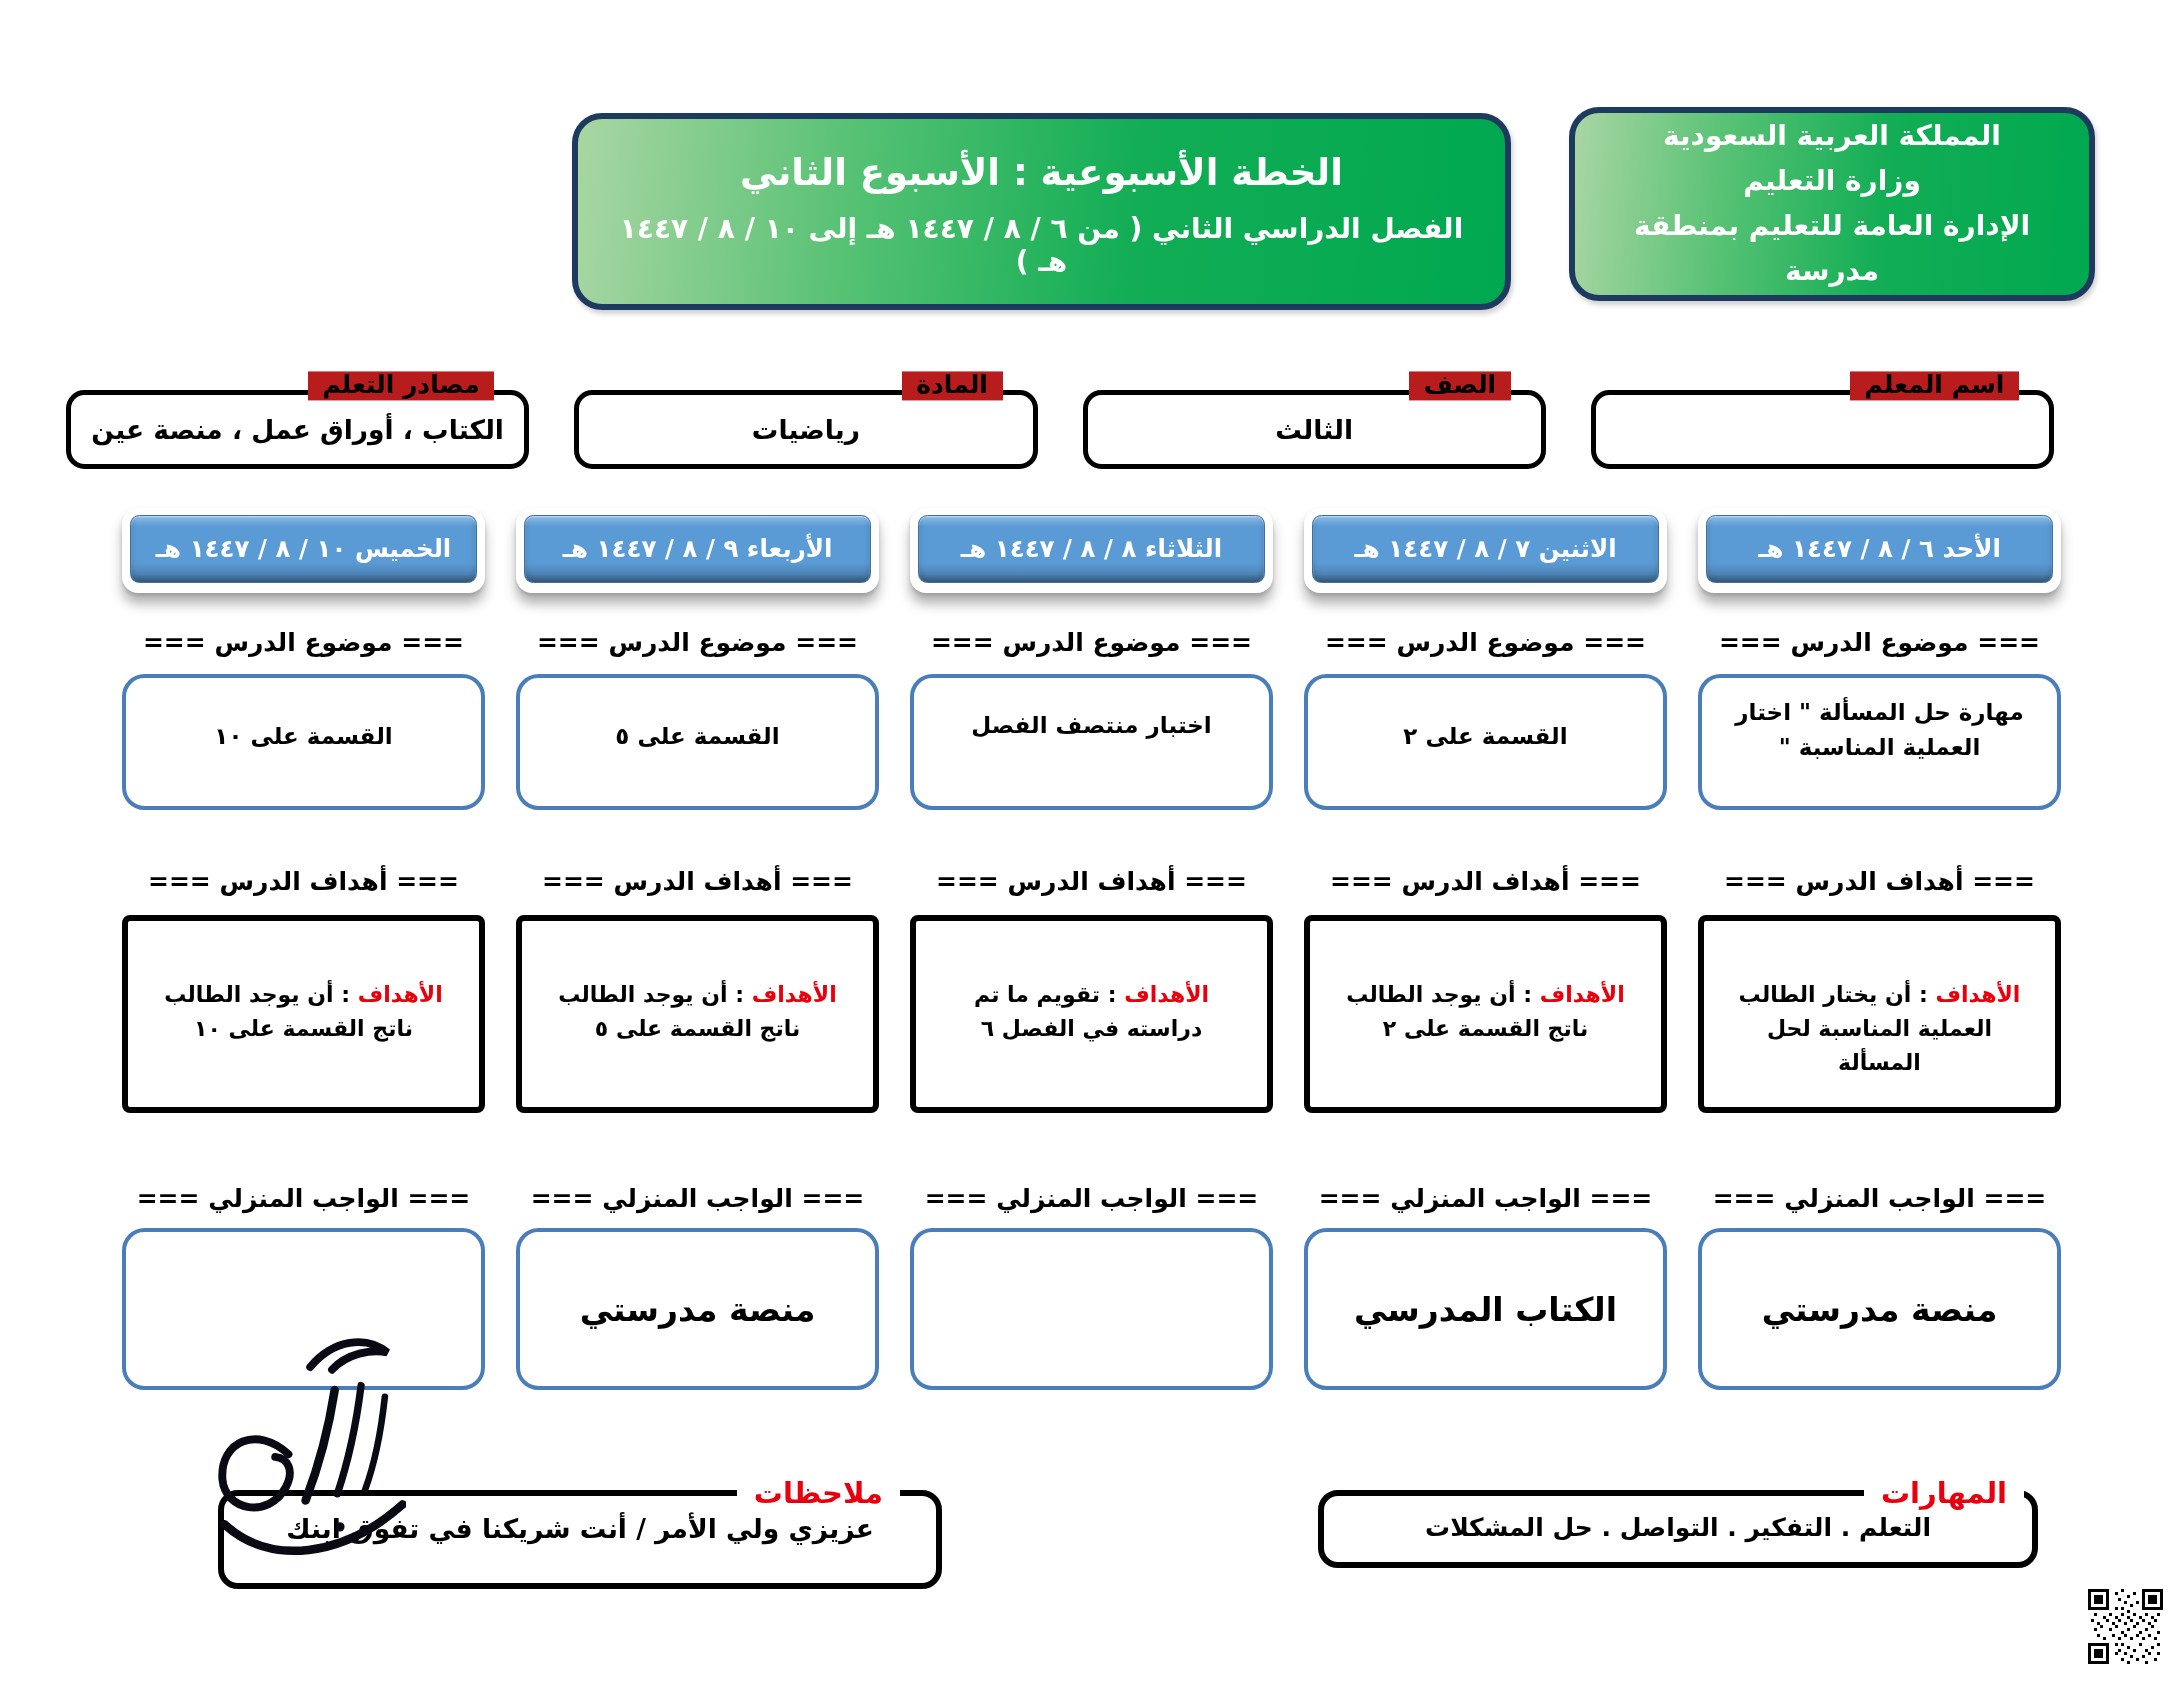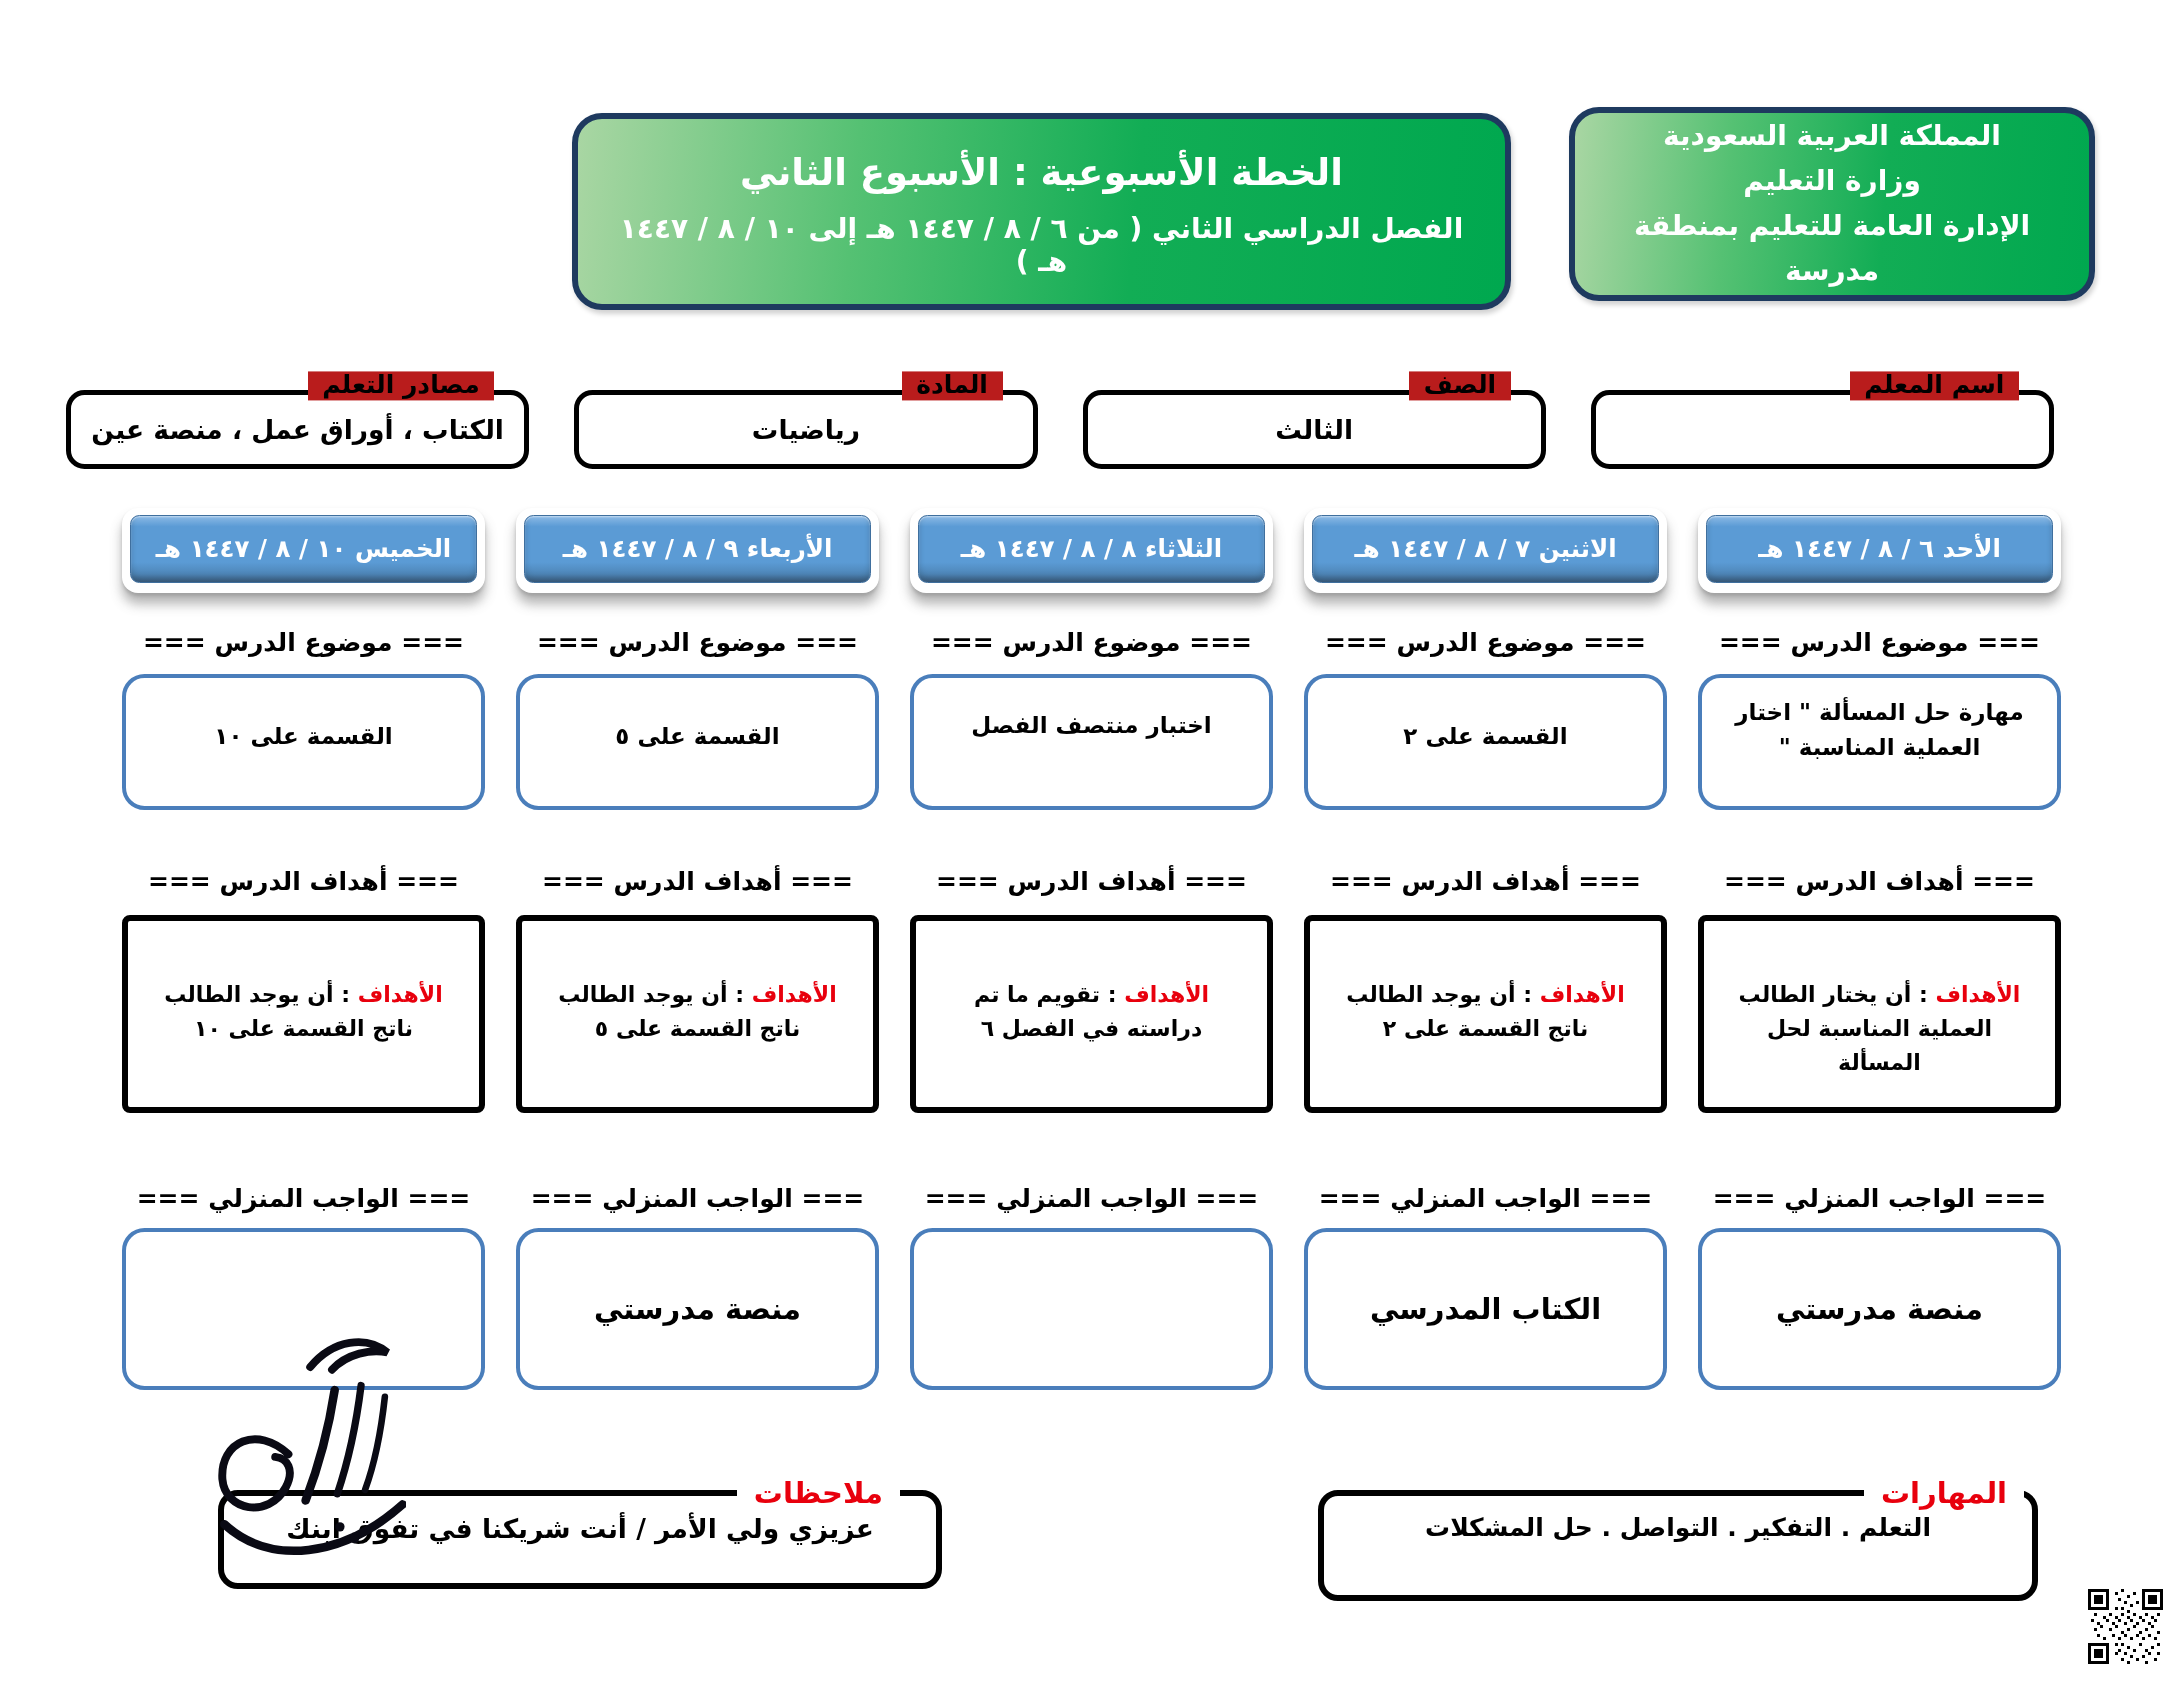--- a/index.html
+++ b/index.html
@@ -33,27 +33,27 @@
   .cols-row{position:absolute;top:627px;left:122px;right:122px;display:flex;direction:rtl;gap:31px;}
   .day-col{flex:1;display:flex;flex-direction:column;min-width:0;}
   .sec-label{text-align:center;font-size:25px;color:#000;white-space:nowrap;line-height:1.3;}
   .topic-label{margin-bottom:14.6px;}
   .obj-label{margin-top:56px;margin-bottom:16px;}
   .hw-label{margin-top:70px;margin-bottom:13.2px;}
   .box{box-sizing:border-box;background:#fff;direction:rtl;text-align:center;}
   .topic-box{height:136px;border:4.6px solid #4a7ebb;border-radius:22.5px;font-size:23px;line-height:1.5;padding:0 16px;}
   .pt-28{padding-top:17px;} .pt-46{padding-top:30px;} .pt-62{padding-top:41px;}
   .obj-box{height:198px;border:6.6px solid #000;border-radius:8px;font-size:22px;line-height:1.55;padding:57px 18.5px 0;}
-  .hw-box{height:162px;border:4.6px solid #4a7ebb;border-radius:22.5px;font-size:29px;display:flex;align-items:center;justify-content:center;}
+  .hw-box{height:162px;border:4.6px solid #4a7ebb;border-radius:22.5px;font-size:33px;display:flex;align-items:center;justify-content:center;}
   .red{color:#e8000d;}
 
   
   .legend-box{position:absolute;border:6px solid #000;border-radius:20px;box-sizing:border-box;background:#fff;direction:rtl;text-align:center;font-size:26.5px;padding-top:17px;}
   .notes-box{left:218px;top:1490px;width:724px;height:99px;}
-  .skills-box{left:1318px;top:1490px;width:720px;height:111px;font-size:25px;}
+  .skills-box{left:1318px;top:1490px;width:720px;height:78px;font-size:25px;}
   .legend{position:absolute;top:0;transform:translateY(-58%);background:#ffffff;padding:0 17px;color:#e8000d;font-size:29px;white-space:nowrap;line-height:1.1;}
   .notes-legend{right:36px;}
   .skills-legend{right:8px;}
 
   
   .signature{position:absolute;left:122px;top:1327px;z-index:6;}
   .qr{position:absolute;left:2088px;top:1589px;width:75px;height:75px;}
 </style>
 </head>
 <body>

